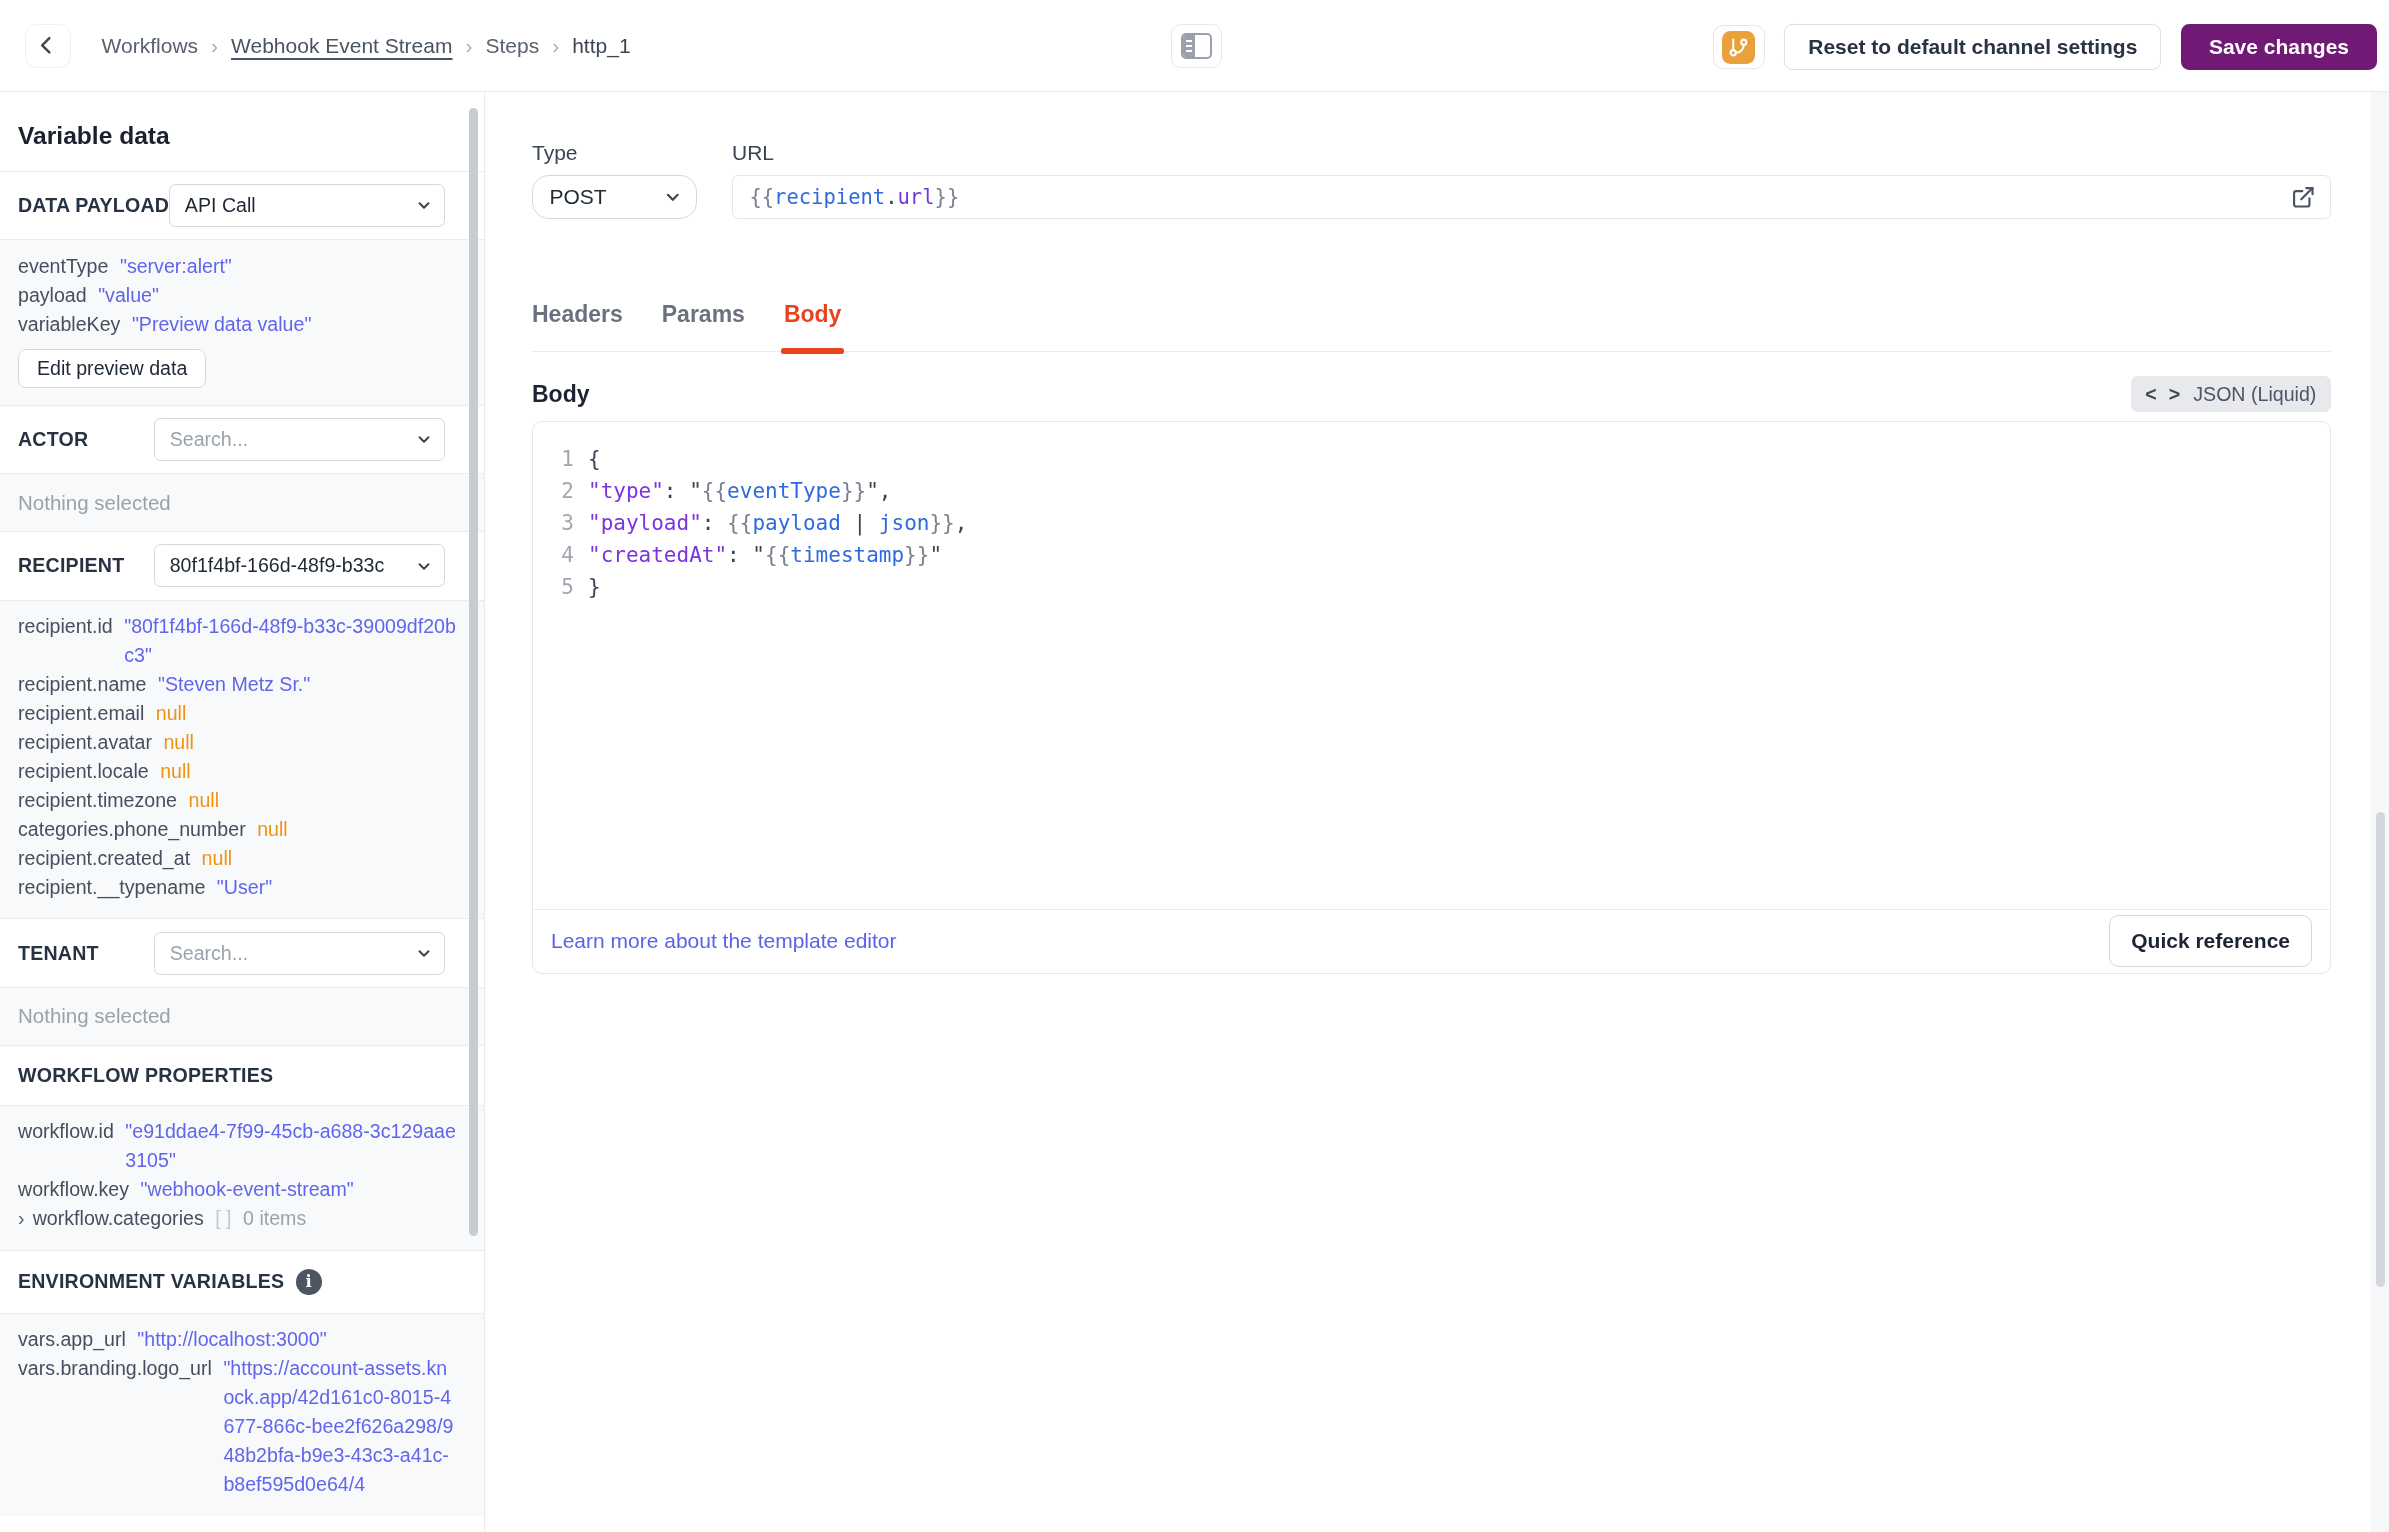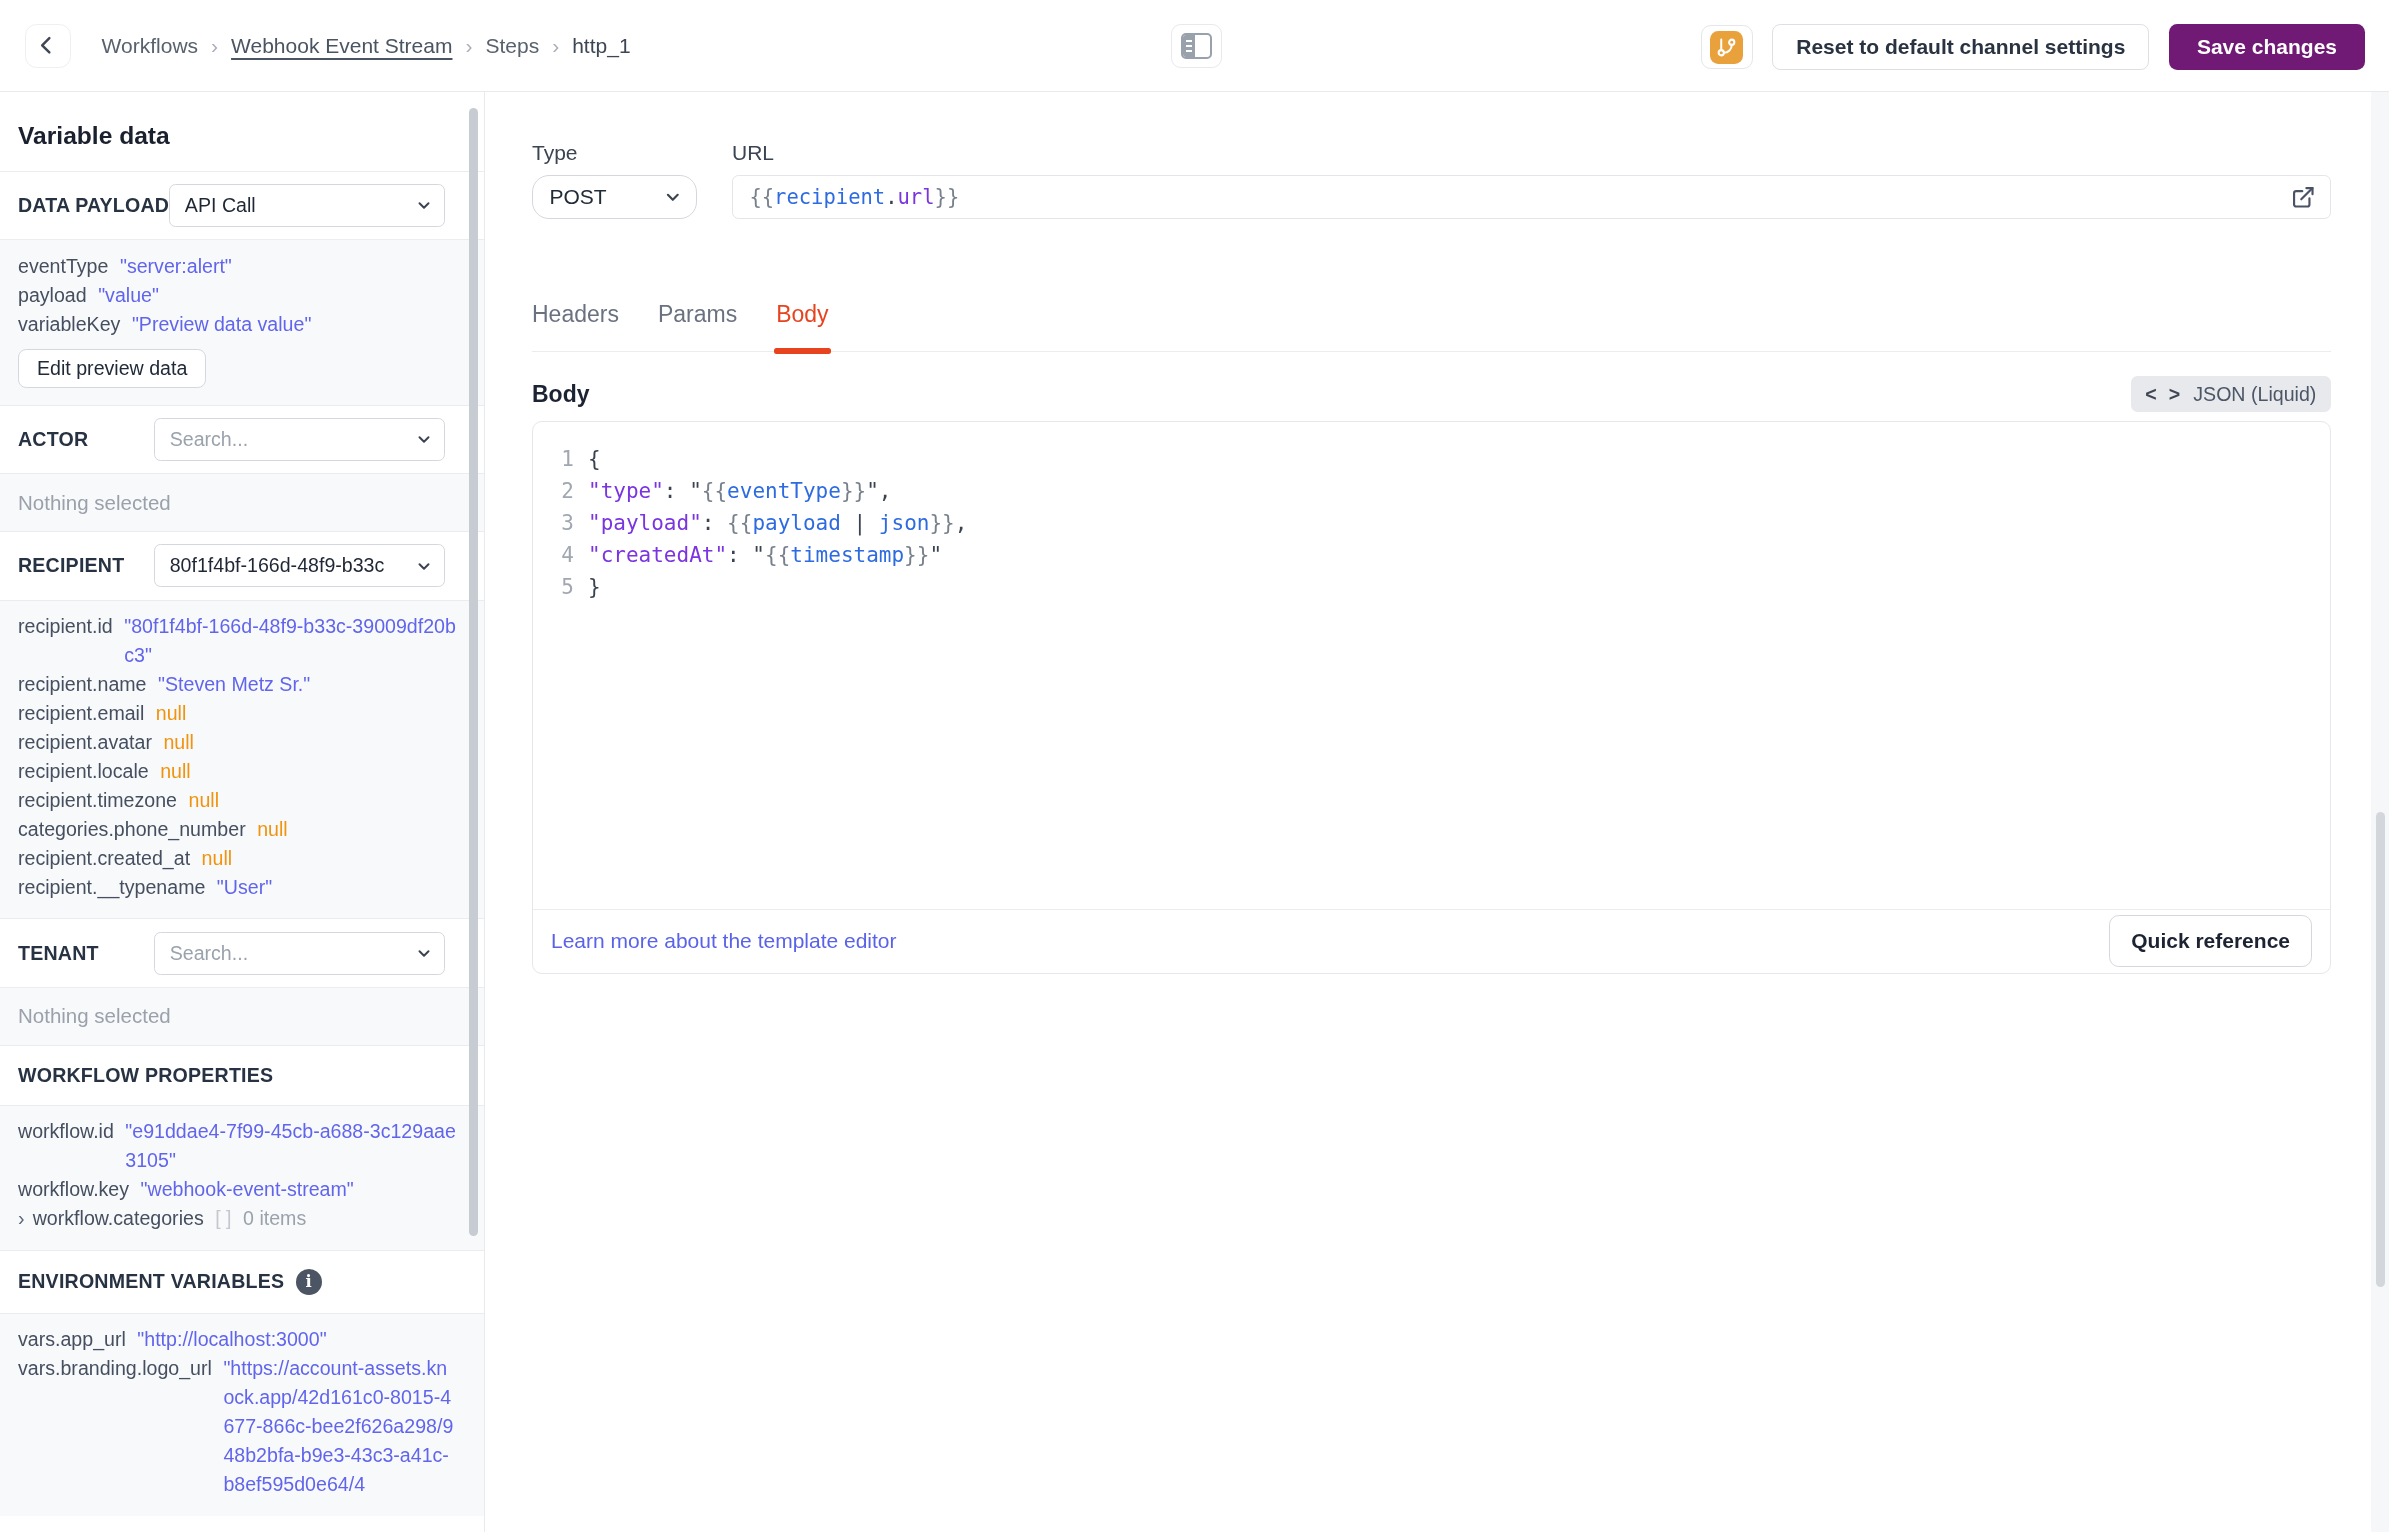--- a/index.html
+++ b/index.html
@@ -18,21 +18,21 @@
   .crumb.current { color:#3d4654; }
   .crumb-sep { color:#a7aeb8; font-size:21px; }
   .panel-btn { position:absolute; left:1171px; top:24px; width:51px; height:44px;
     border:1.6px solid #e7e9ed; border-radius:9.8px; background:#fff;
     display:flex; align-items:center; justify-content:center; cursor:pointer; }
   .panel-icon { width:31px; height:26px; border:2.5px solid #99a1ad; border-radius:4.9px;
     display:flex; overflow:hidden; background:#fff; }
   .panel-icon .pl { width:12.3px; background:#99a1ad; display:flex; flex-direction:column;
     justify-content:center; gap:2.5px; padding-left:2.5px; }
   .panel-icon .pl i { display:block; width:6.5px; height:2.5px; background:#fff; }
-  .top-actions { position:absolute; right:24px; top:24px; display:flex; gap:19.6px; align-items:center; }
+  .top-actions { position:absolute; right:12px; top:24px; display:flex; gap:19.6px; align-items:center; }
   .git-btn { width:52px; height:44px; border:1.6px solid #e3e6ea; border-radius:9.8px; background:#fff;
     display:flex; align-items:center; justify-content:center; cursor:pointer; }
   .git-badge { width:33px; height:33px; border-radius:8.2px; display:flex; align-items:center; justify-content:center; }
   .btn { height:46px; border-radius:8.2px; font-size:21px; font-weight:600; display:flex;
     align-items:center; justify-content:center; cursor:pointer; }
   .btn.secondary { background:#fff; border:1.6px solid #dcdfe4; color:#2a3342; padding:0 23px; }
   .btn.primary-disabled { border:none; color:#fff; padding:0 28px; }
 
   
   .content { display:flex; height:1441px; position:relative; }
@@ -82,21 +82,21 @@
     padding:0 13px 0 16.4px; cursor:pointer; }
   .method-select .sel-val { font-size:21px; font-weight:500; color:#222b38; }
   .url-wrap { flex:1; }
   .url-input { height:44px; border:1.6px solid #e2e5e9; border-radius:6.5px; background:#fff;
     display:flex; align-items:center; padding:0 14.7px 0 16.4px; font-size:20.5px; cursor:text; }
   .url-tokens { flex:1; white-space:nowrap; overflow:hidden; }
   .tk-p { color:#39424f; } .tk-br { color:#78808c; } .tk-var { color:#2e6be0; } .tk-key { color:#7a34e0; }
   .ext-icon { flex:0 0 auto; display:flex; cursor:pointer; }
 
   .tabs { display:flex; gap:39px; margin-top:82px; border-bottom:1.6px solid #eaecef; }
-  .tab { font-size:23px; font-weight:400; color:#6a7280; padding-bottom:23px; position:relative; cursor:pointer; }
+  .tab { font-size:23px; font-weight:700; color:#6a7280; padding-bottom:23px; position:relative; cursor:pointer; }
   .tab.active { color:#e8431f; }
   .tab.active::after { content:''; position:absolute; left:-2.5px; right:-2.5px; bottom:-3.3px;
     height:5.7px; border-radius:2.5px; background:#e8431f; }
 
   .body-head { margin-top:24.6px; display:flex; align-items:center; justify-content:space-between; }
   .body-title { font-size:23px; font-weight:600; color:#1c2332; }
   .editor-badge { height:36px; background:#e7e9ed; border-radius:6.5px; display:flex;
     align-items:center; gap:9.8px; padding:0 14.7px; cursor:pointer; }
   .editor-badge .code-glyph { font-size:19.6px; font-weight:700; color:#3e4654; letter-spacing:3.3px; }
   .editor-badge .badge-text { font-size:19.6px; color:#4c5666; }

